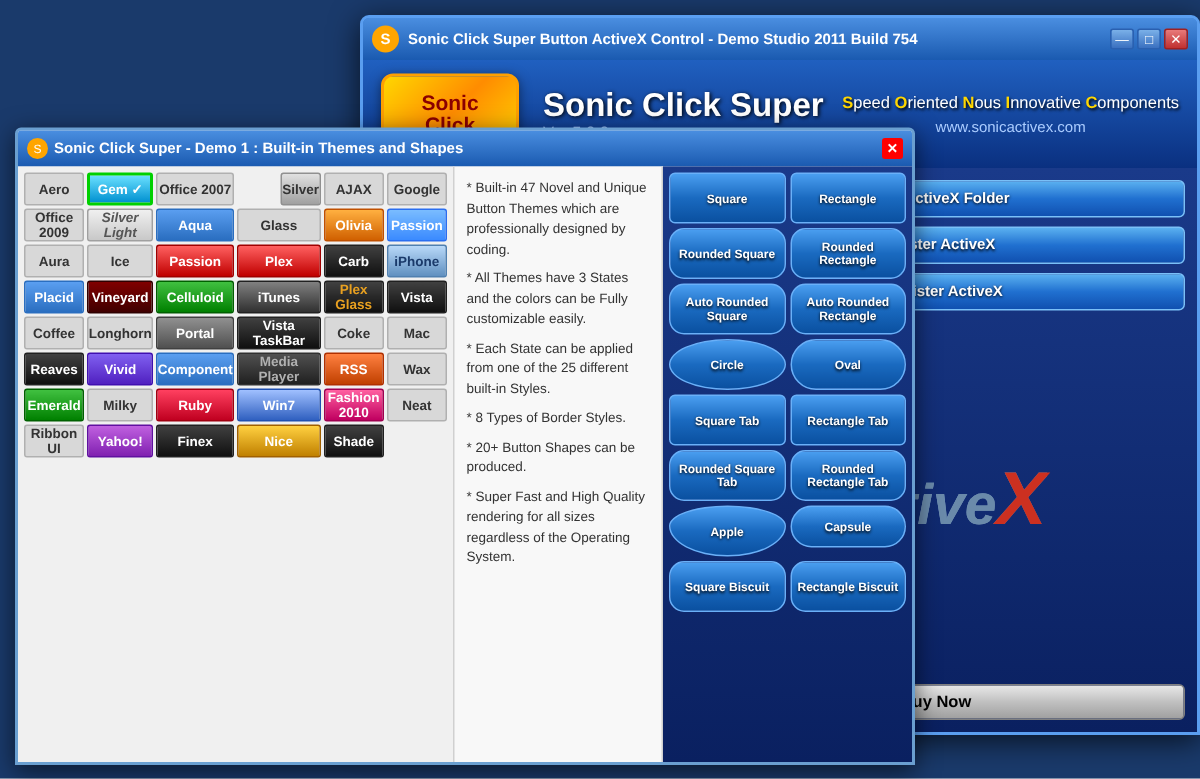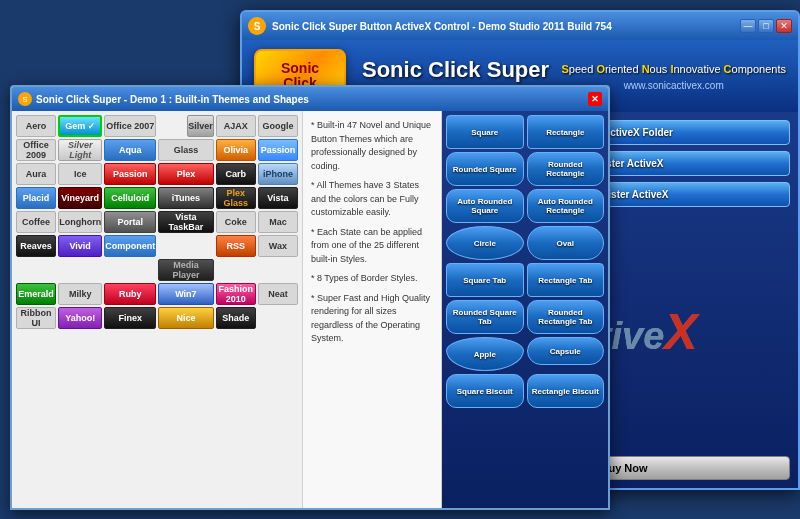--- a/index.html
+++ b/index.html
@@ -159,21 +159,21 @@
     .theme-green { background: linear-gradient(180deg, #40c040 0%, #008000 100%); color: white; border: 1px solid #006000; }
     .theme-itunes { background: linear-gradient(180deg, #808080 0%, #303030 100%); color: white; border: 1px solid #202020; }
     .theme-plex { background: linear-gradient(180deg, #404040 0%, #101010 100%); color: #e8a020; border: 1px solid #202020; }
     .theme-gray { background: linear-gradient(180deg, #909090 0%, #505050 100%); color: white; border: 1px solid #404040; }
     .theme-silver { background: linear-gradient(180deg, #e0e0e0 0%, #a0a0a0 100%); color: #333; border: 1px solid #909090; margin-left: 29px; }
     .theme-silver-light { background: linear-gradient(180deg, #f0f0f0 0%, #c8c8c8 100%); color: #555; border: 1px solid #a0a0a0; font-style: italic; }
     .theme-purple { background: linear-gradient(180deg, #c060e0 0%, #8020b0 100%); color: white; border: 1px solid #6010a0; }
     .theme-violet { background: linear-gradient(180deg, #8060f0 0%, #5020c0 100%); color: white; border: 1px solid #4010b0; }
     .theme-darkred { background: linear-gradient(180deg, #800000 0%, #400000 100%); color: white; border: 1px solid #300000; }
     .theme-iphone { background: linear-gradient(180deg, #b8d8f8 0%, #6090c0 100%); color: #1a3a6a; border: 1px solid #5080b0; }
-    .theme-media { background: linear-gradient(180deg, #505050 0%, #202020 100%); color: #b0b0b0; border: 1px solid #303030; margin-top: 24px; }
+    .theme-media { background: linear-gradient(180deg, #505050 0%, #202020 100%); color: #b0b0b0; border: 1px solid #303030; }
     .theme-rss { background: linear-gradient(180deg, #ff8040 0%, #c04000 100%); color: white; border: 1px solid #b03000; }
     .theme-win7 { background: linear-gradient(180deg, #a0c0ff 0%, #3060c0 100%); color: white; border: 1px solid #2050b0; text-align: center; }
     .theme-ruby { background: linear-gradient(180deg, #ff4060 0%, #c00020 100%); color: white; border: 1px solid #a00010; }
     .theme-nice { background: linear-gradient(180deg, #ffd040 0%, #c08000 100%); color: white; border: 1px solid #a06000; }
     .theme-fashion { background: linear-gradient(180deg, #ff60a0 0%, #c00060 100%); color: white; border: 1px solid #a00050; }
 
     
     .desc-panel {
       width: 140px; padding: 8px; background: #f8f8f8; border-left: 1px solid #d0d0d0; border-right: 1px solid #d0d0d0;
       font-size: 9px; color: #333; line-height: 1.5;
@@ -320,20 +320,21 @@
         <div class="theme-cell theme-nice">Nice</div>
         <div class="theme-cell theme-dark">Shade</div>
       </div>
 
     <div class="desc-panel">
       <div id="desc-bullets">
           <p class="desc-text">* Built-in 47 Novel and Unique Button Themes which are professionally designed by coding.</p>
           <p class="desc-text">* All Themes have 3 States and the colors can be Fully customizable easily.</p>
           <p class="desc-text">* Each State can be applied from one of the 25 different built-in Styles.</p>
           <p class="desc-text">* 8 Types of Border Styles.</p>
+          <p class="desc-text">* 20+ Button Shapes can be produced.</p>
           <p class="desc-text">* Super Fast and High Quality rendering for all sizes regardless of the Operating System.</p>
         </div>
     </div>
 
     <div class="shapes-panel" id="inner-shapes-grid">
     <div class="inner-shape-btn">Square</div>
         <div class="inner-shape-btn">Rectangle</div>
         <div class="inner-shape-btn rounded">Rounded Square</div>
         <div class="inner-shape-btn rounded">Rounded Rectangle</div>
         <div class="inner-shape-btn rounded">Auto Rounded Square</div>

